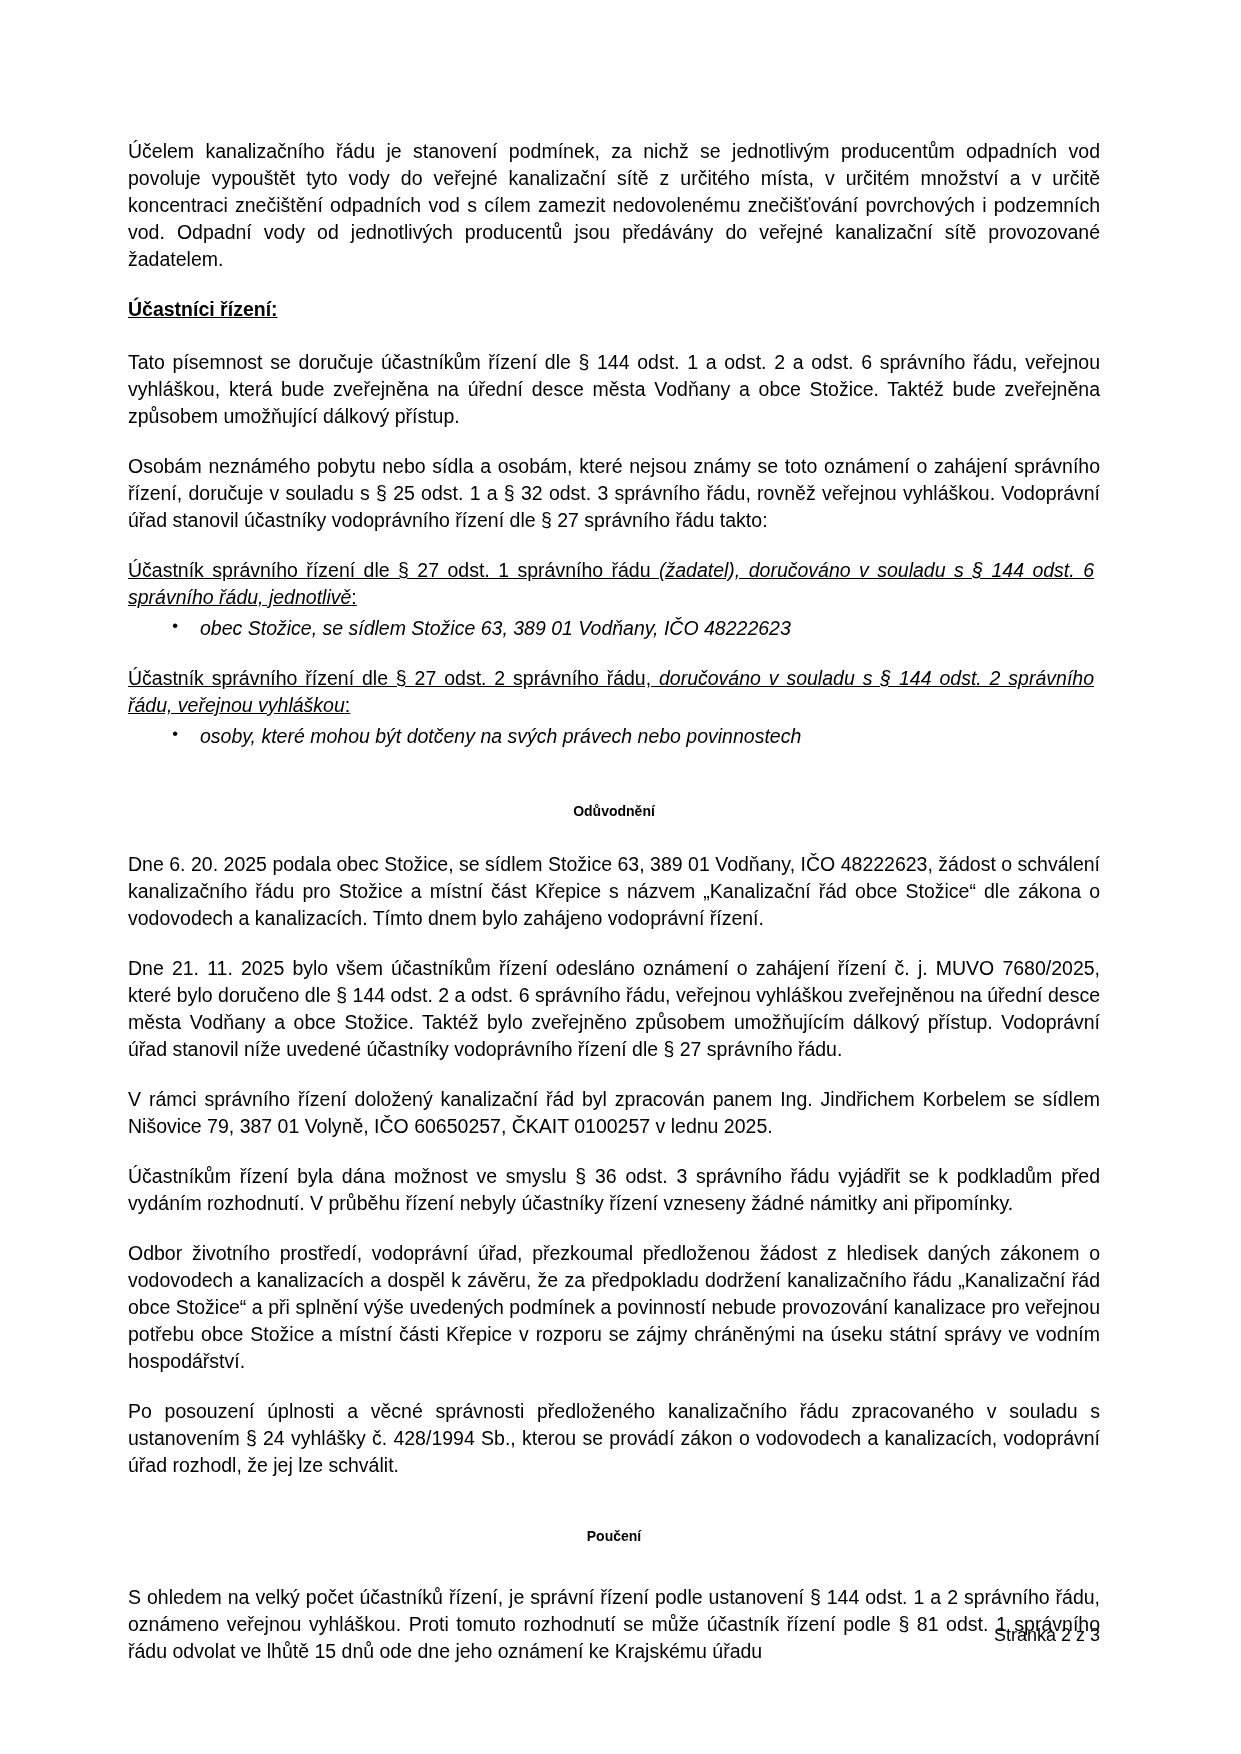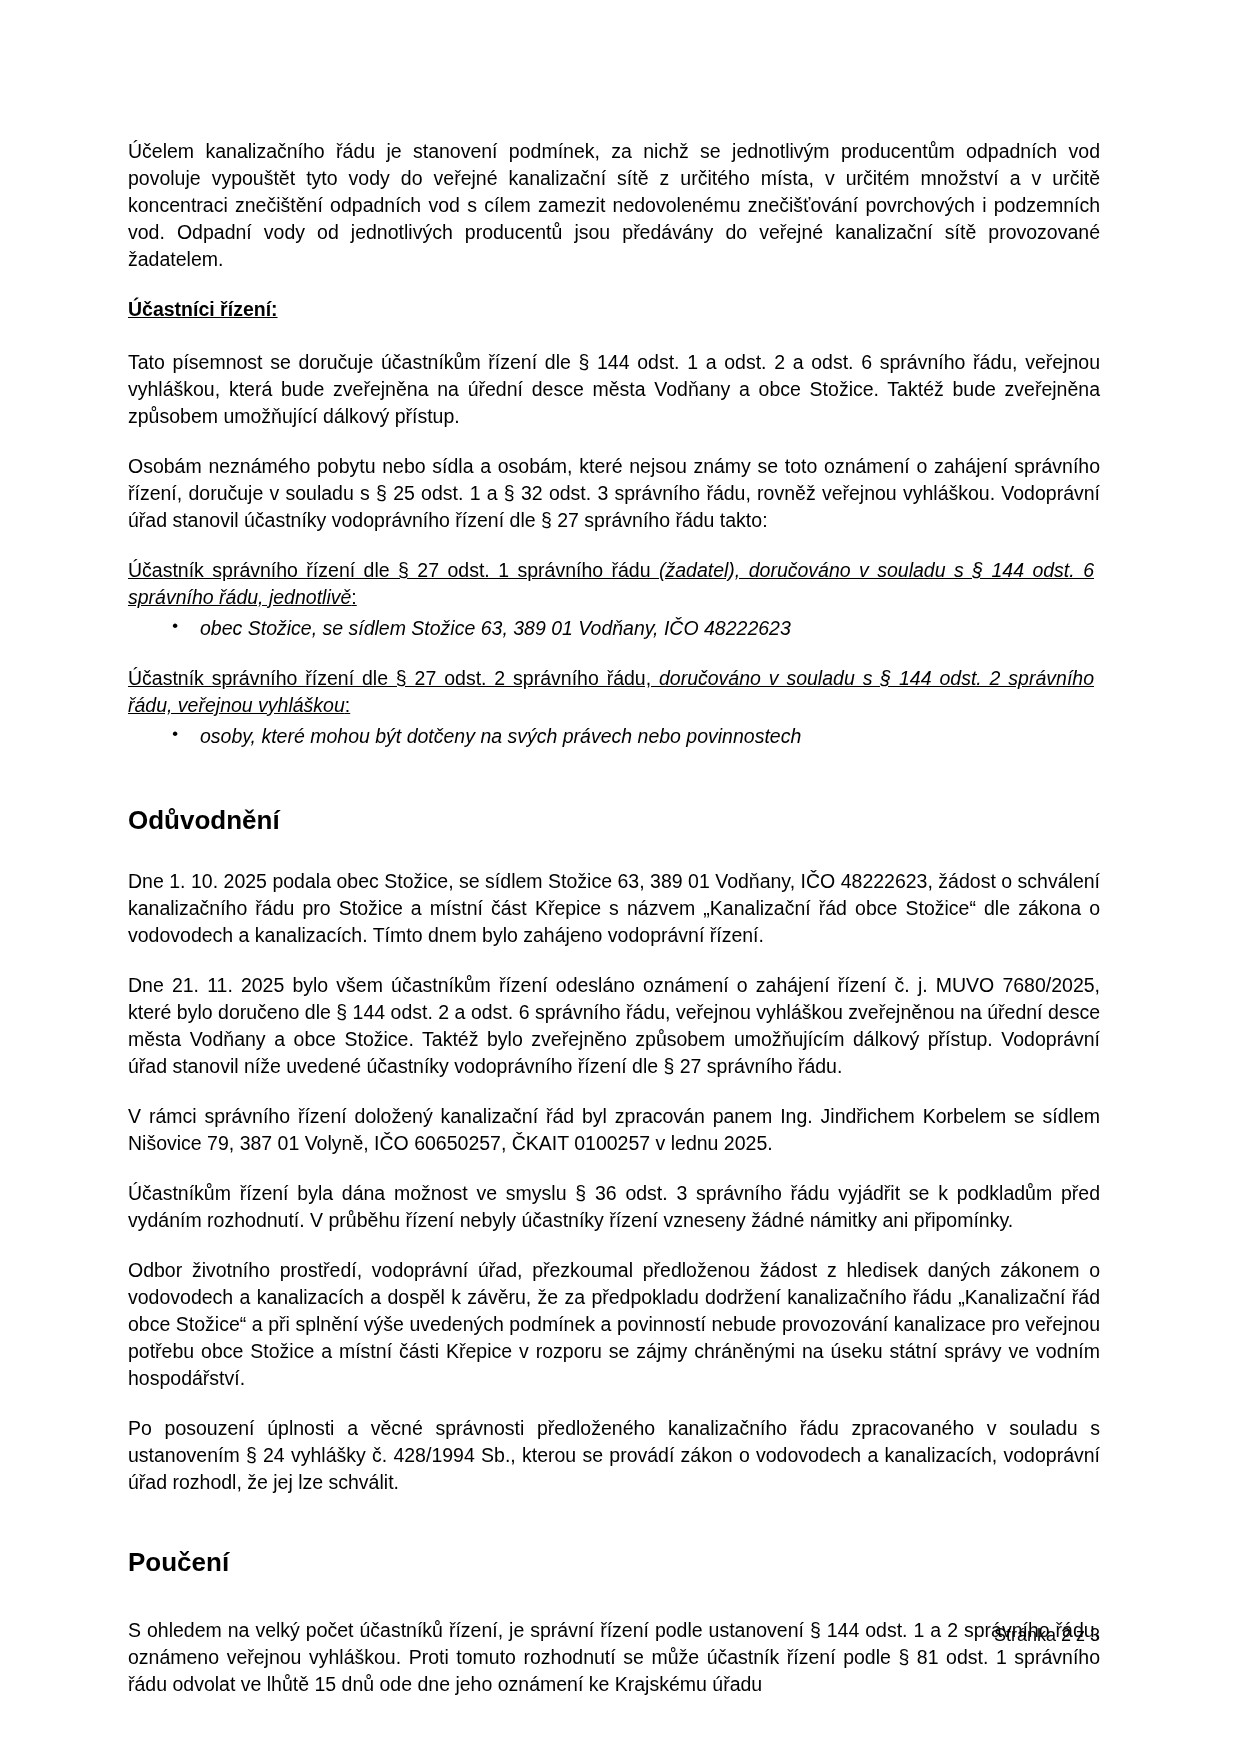--- a/index.html
+++ b/index.html
@@ -40,22 +40,22 @@
   }
   .section-heading-left {
     font-weight: bold;
     text-decoration: underline;
     margin: 20px 0 26px 0;
     font-size: 19.5px;
     text-align: left;
   }
   .section-heading-center {
     font-weight: bold;
-    text-align: left;
-    font-size: 26px;
+    text-align: center;
+    font-size: 14px;
     margin: 52px 0 30px 0;
   }
   .heading-center-tight {
     margin-top: 48px;
     margin-bottom: 32px;
   }
   .lead-underline-italic {
     margin: 0 6px 2px 0;
     text-align: justify;
     text-decoration: underline;
@@ -117,21 +117,21 @@
     </ul>
 
     <p class="lead-underline-italic"><span>Účastník správního řízení dle § 27 odst. 2 správního řádu, </span><span class="ital">doručováno v souladu s § 144 odst. 2 správního řádu, veřejnou vyhláškou</span><span>:</span></p>
 
     <ul class="bullets block-gap-lg">
       <li>osoby, které mohou být dotčeny na svých právech nebo povinnostech</li>
     </ul>
 
     <div class="section-heading-center">Odůvodnění</div>
 
-    <p class="para">Dne 1. 10. 2025 podala obec Stožice, se sídlem Stožice 63, 389 01 Vodňany, IČO 48222623, žádost o schválení kanalizačního řádu pro Stožice a místní část Křepice s názvem „Kanalizační řád obce Stožice“ dle zákona o vodovodech a kanalizacích. Tímto dnem bylo zahájeno vodoprávní řízení.</p>
+    <p class="para">Dne 6. 20. 2025 podala obec Stožice, se sídlem Stožice 63, 389 01 Vodňany, IČO 48222623, žádost o schválení kanalizačního řádu pro Stožice a místní část Křepice s názvem „Kanalizační řád obce Stožice“ dle zákona o vodovodech a kanalizacích. Tímto dnem bylo zahájeno vodoprávní řízení.</p>
     <p class="para">Dne 21. 11. 2025 bylo všem účastníkům řízení odesláno oznámení o zahájení řízení č. j. MUVO 7680/2025, které bylo doručeno dle § 144 odst. 2 a odst. 6 správního řádu, veřejnou vyhláškou zveřejněnou na úřední desce města Vodňany a obce Stožice. Taktéž bylo zveřejněno způsobem umožňujícím dálkový přístup. Vodoprávní úřad stanovil níže uvedené účastníky vodoprávního řízení dle § 27 správního řádu.</p>
     <p class="para">V rámci správního řízení doložený kanalizační řád byl zpracován panem Ing. Jindřichem Korbelem se sídlem Nišovice 79, 387 01 Volyně, IČO 60650257, ČKAIT 0100257 v lednu 2025.</p>
     <p class="para">Účastníkům řízení byla dána možnost ve smyslu § 36 odst. 3 správního řádu vyjádřit se k podkladům před vydáním rozhodnutí. V průběhu řízení nebyly účastníky řízení vzneseny žádné námitky ani připomínky.</p>
     <p class="para">Odbor životního prostředí, vodoprávní úřad, přezkoumal předloženou žádost z hledisek daných zákonem o vodovodech a kanalizacích a dospěl k závěru, že za předpokladu dodržení kanalizačního řádu „Kanalizační řád obce Stožice“ a při splnění výše uvedených podmínek a povinností nebude provozování kanalizace pro veřejnou potřebu obce Stožice a místní části Křepice v rozporu se zájmy chráněnými na úseku státní správy ve vodním hospodářství.</p>
     <p class="para">Po posouzení úplnosti a věcné správnosti předloženého kanalizačního řádu zpracovaného v souladu s ustanovením § 24 vyhlášky č. 428/1994 Sb., kterou se provádí zákon o vodovodech a kanalizacích, vodoprávní úřad rozhodl, že jej lze schválit.</p>
 
     <div class="section-heading-center heading-center-tight">Poučení</div>
 
     <p class="para">S ohledem na velký počet účastníků řízení, je správní řízení podle ustanovení § 144 odst. 1 a 2 správního řádu, oznámeno veřejnou vyhláškou. Proti tomuto rozhodnutí se může účastník řízení podle § 81 odst. 1 správního řádu odvolat ve lhůtě 15 dnů ode dne jeho oznámení ke Krajskému úřadu</p>
 

